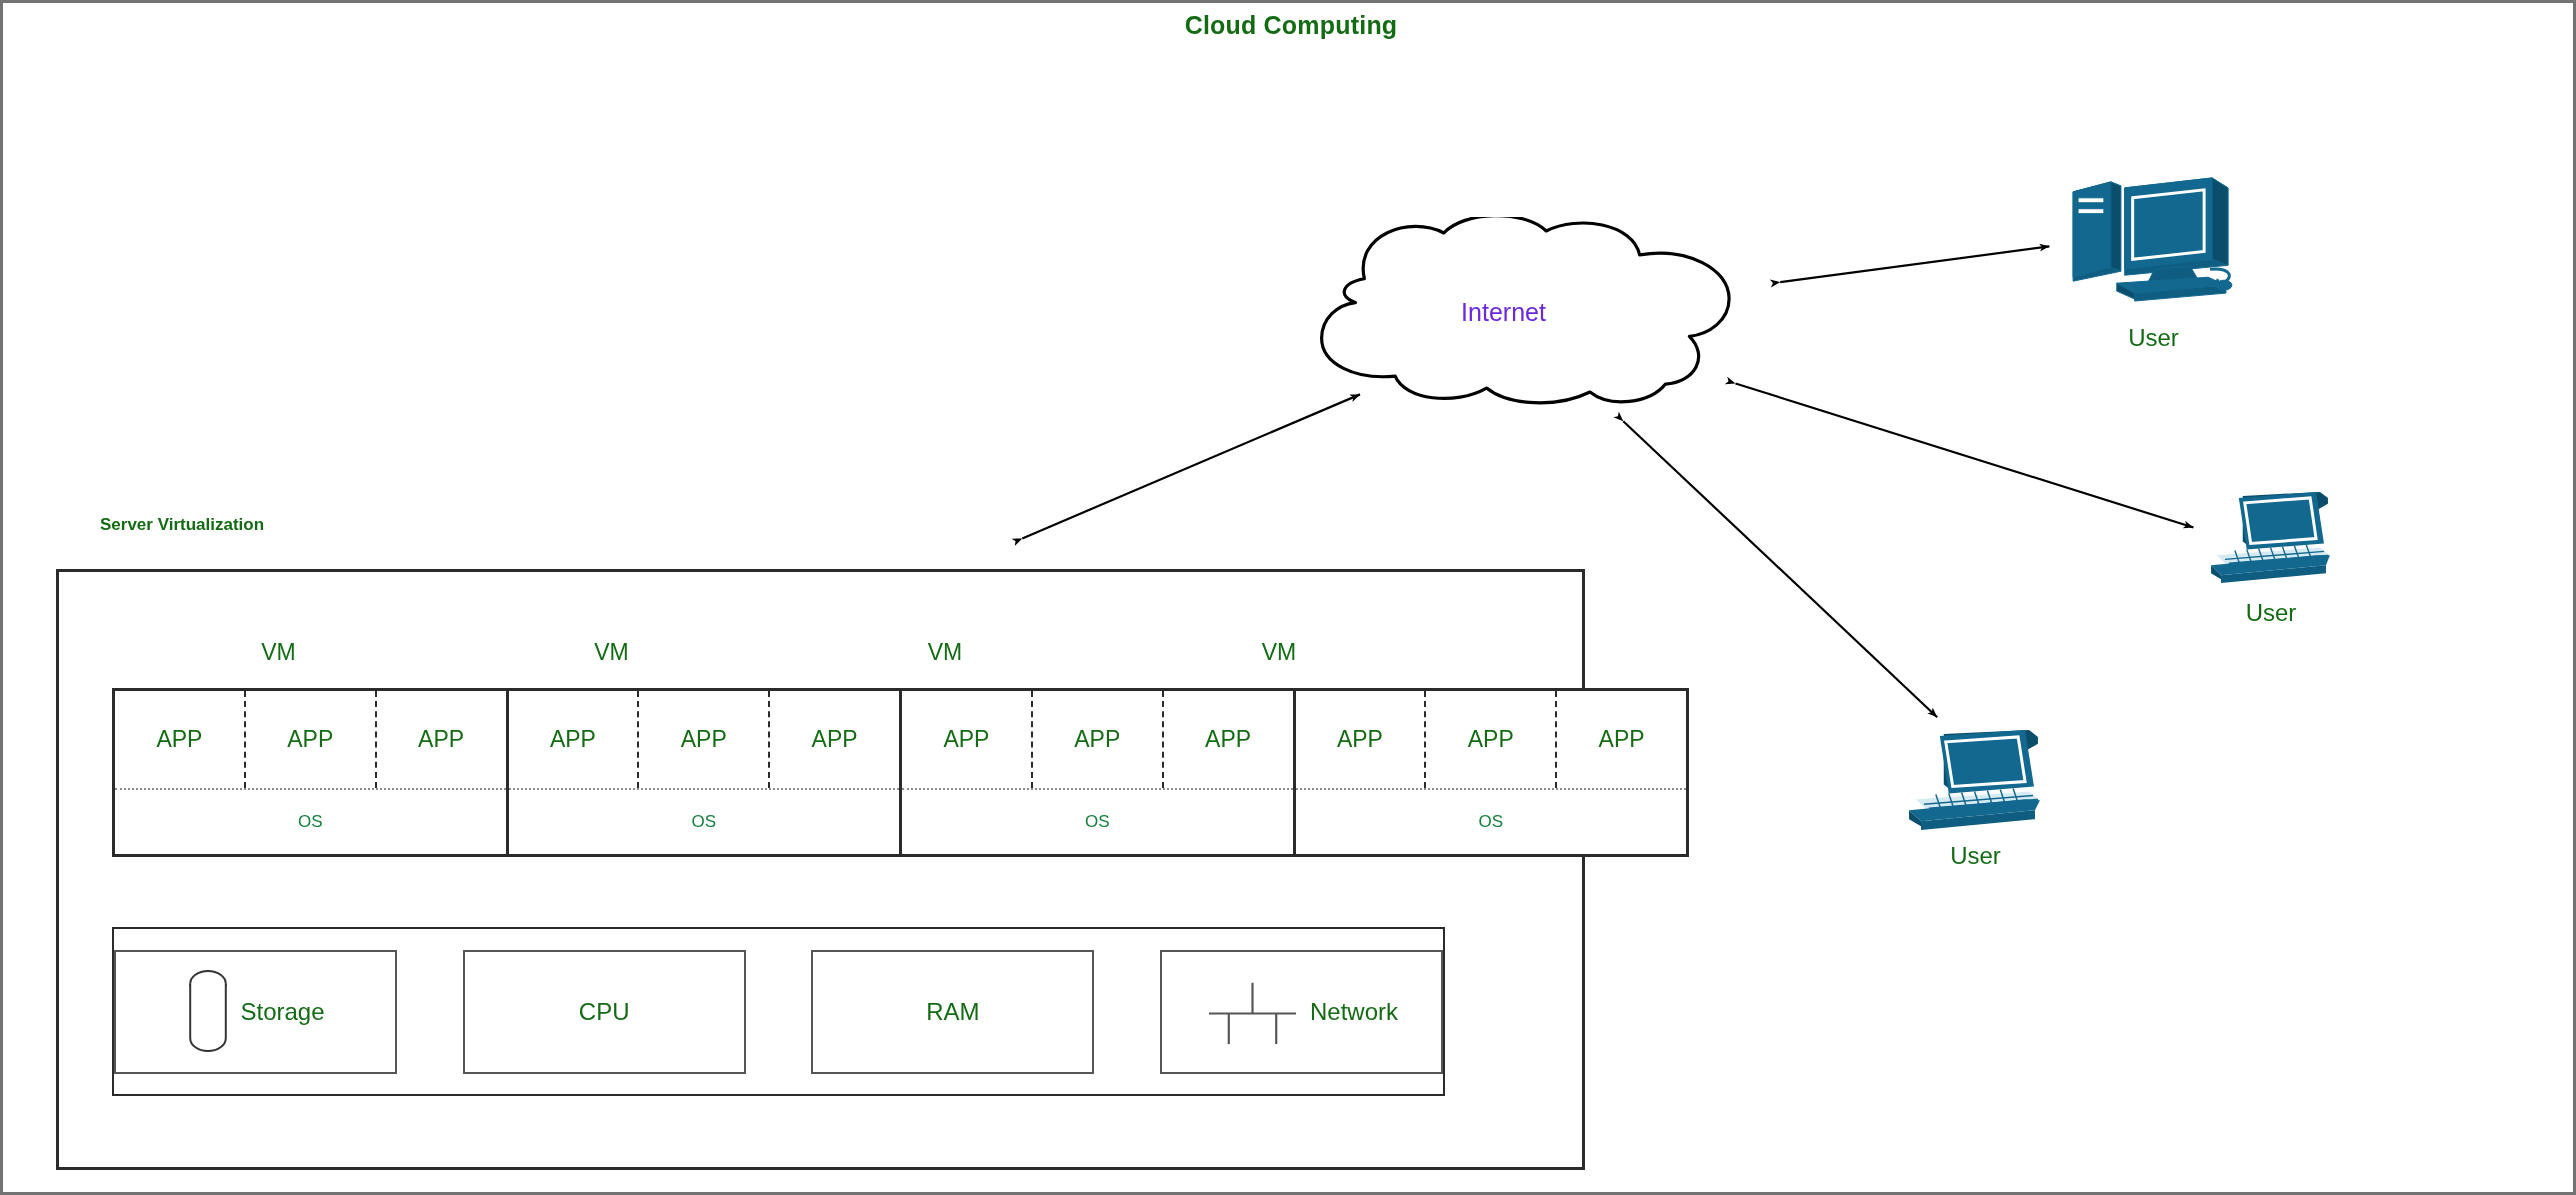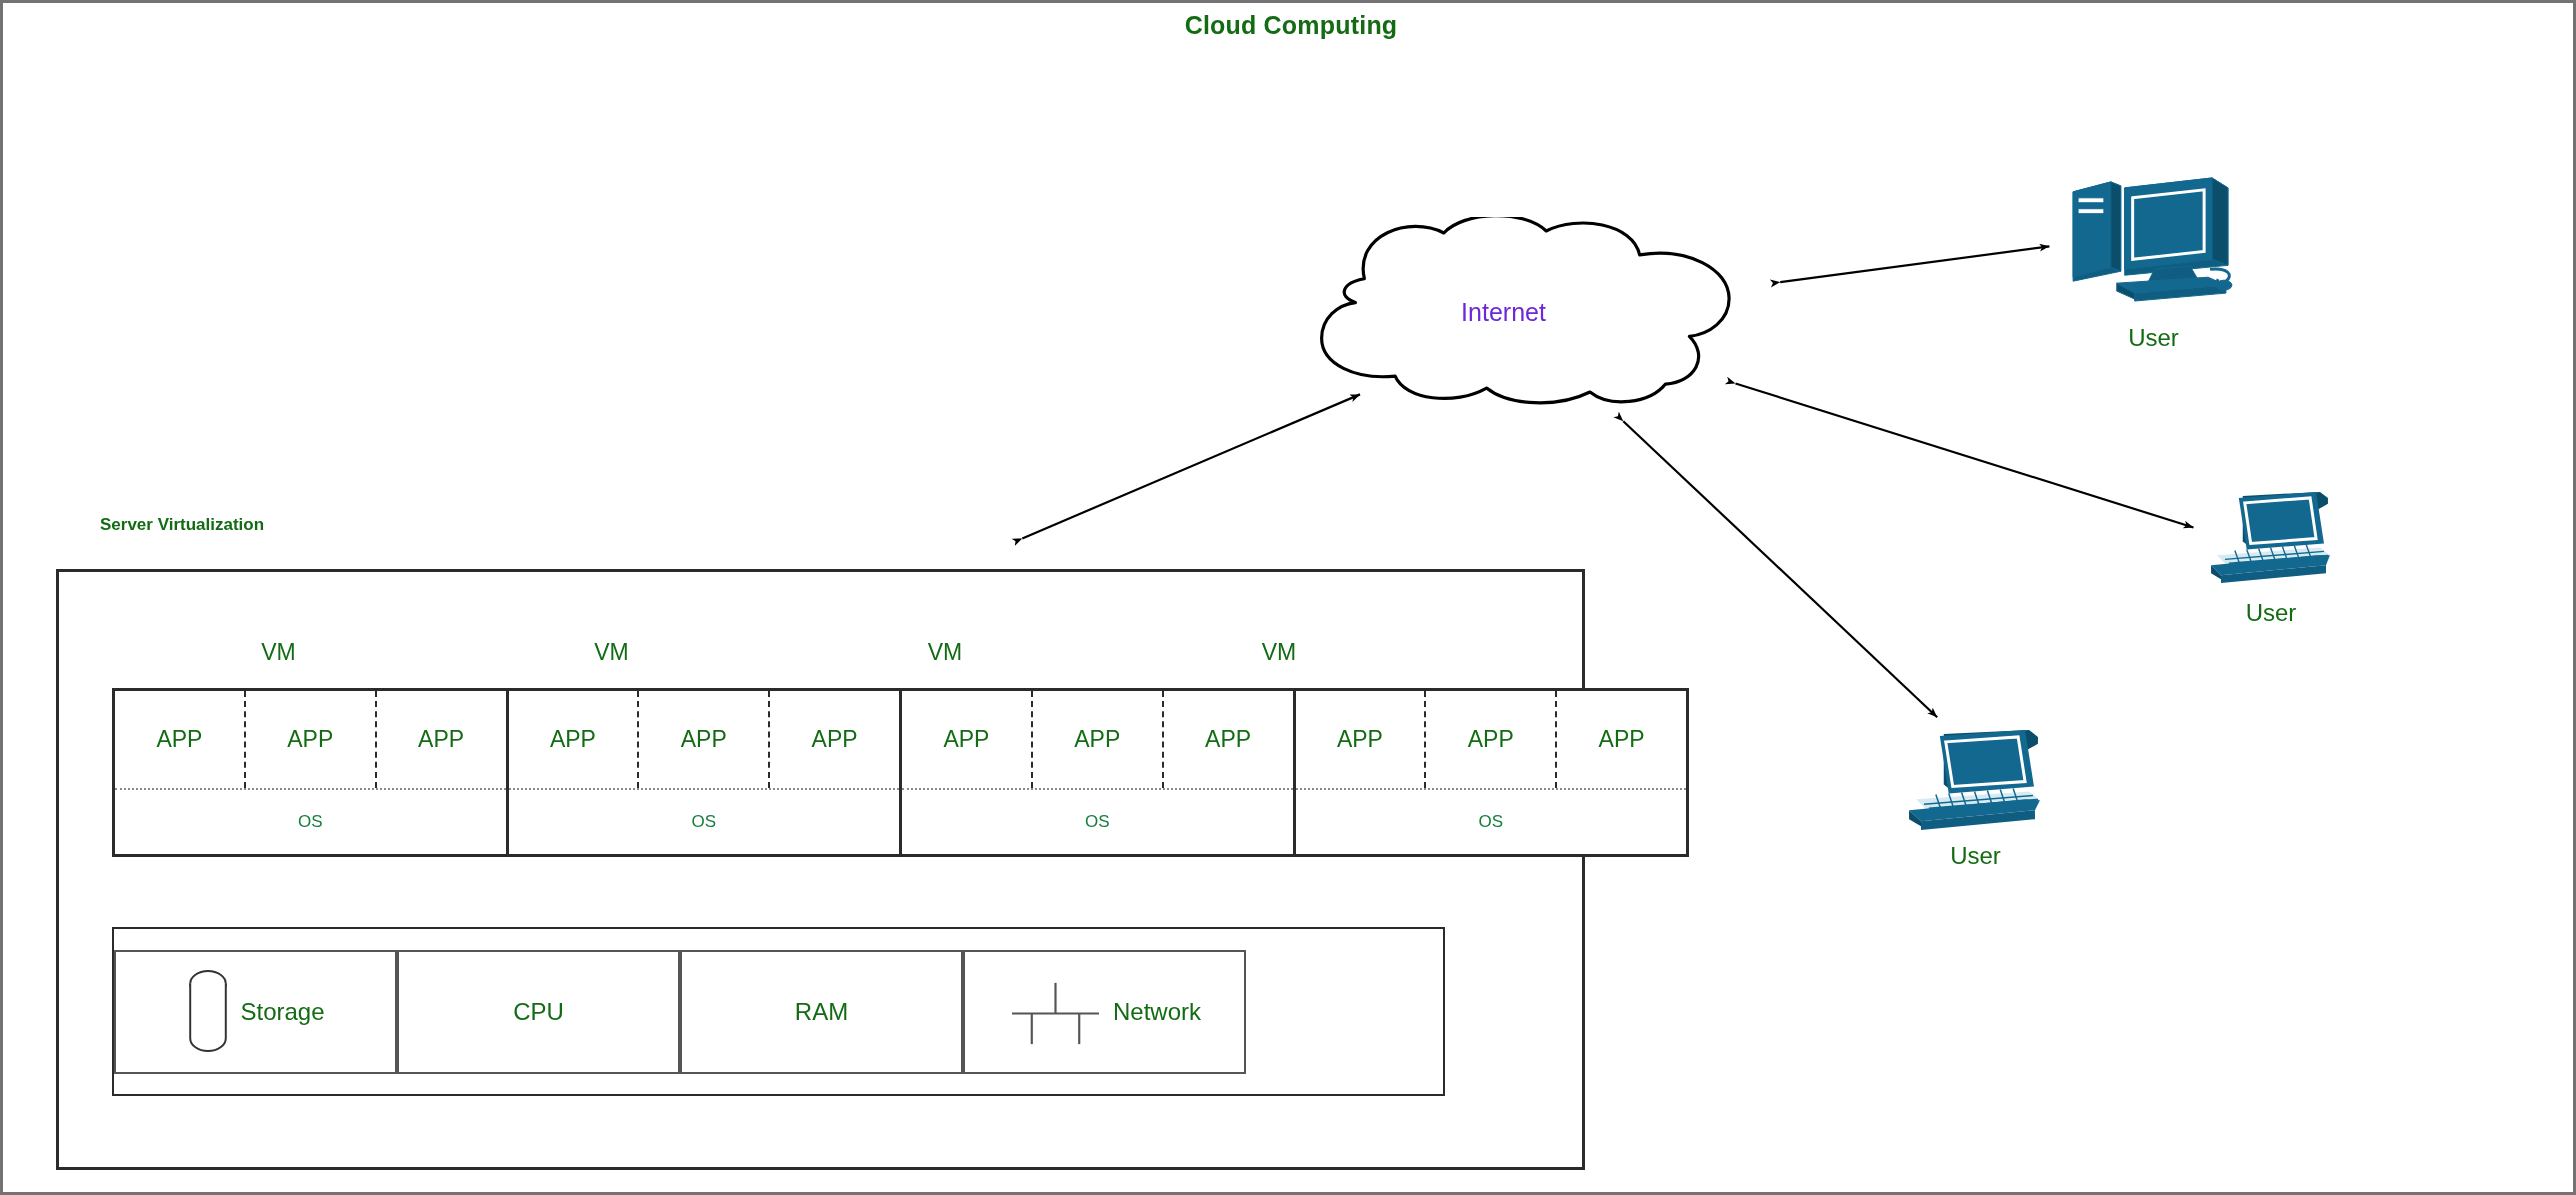--- a/index.html
+++ b/index.html
@@ -128,21 +128,21 @@
   }
 
   
   #resources-row {
     left: 109px; top: 924px;
     width: 1333px; height: 169px;
     border: 2px solid #2b2b2b;
     box-sizing: border-box;
     display: flex;
     align-items: center;
-    justify-content: flex-start;
+    justify-content: space-between;
     background: #ffffff;
   }
   .resource-box {
     width: 283px; height: 124px;
     border: 2px solid #555555;
     box-sizing: border-box;
     display: flex;
     align-items: center;
     justify-content: center;
     gap: 10px;

